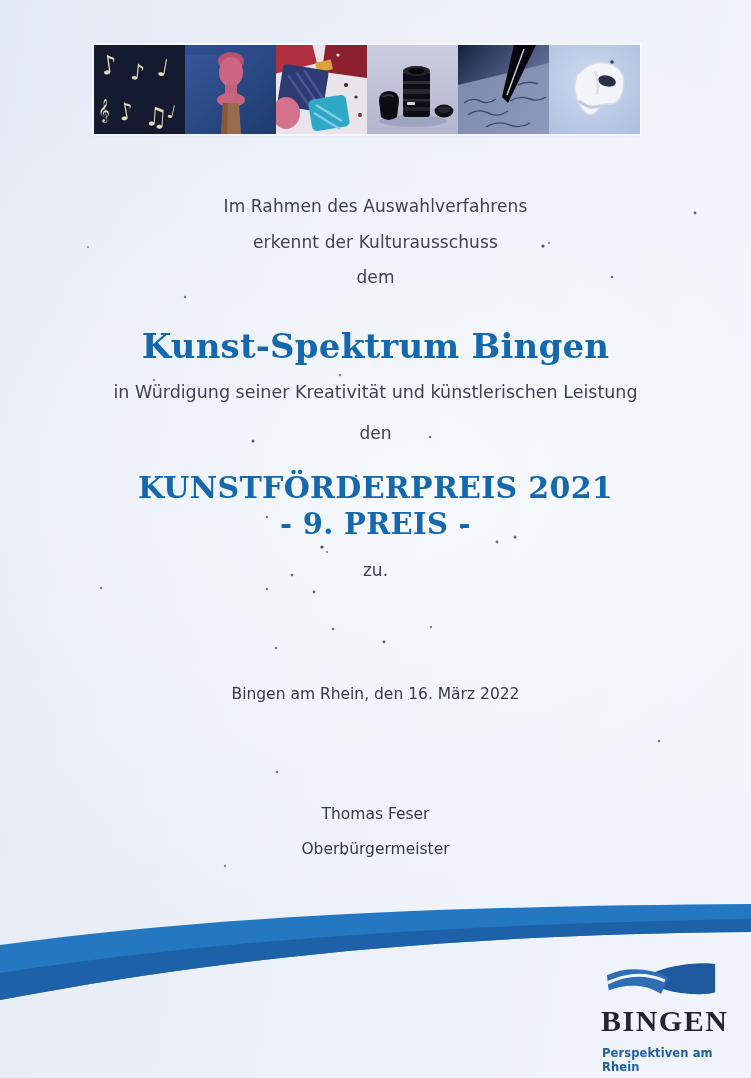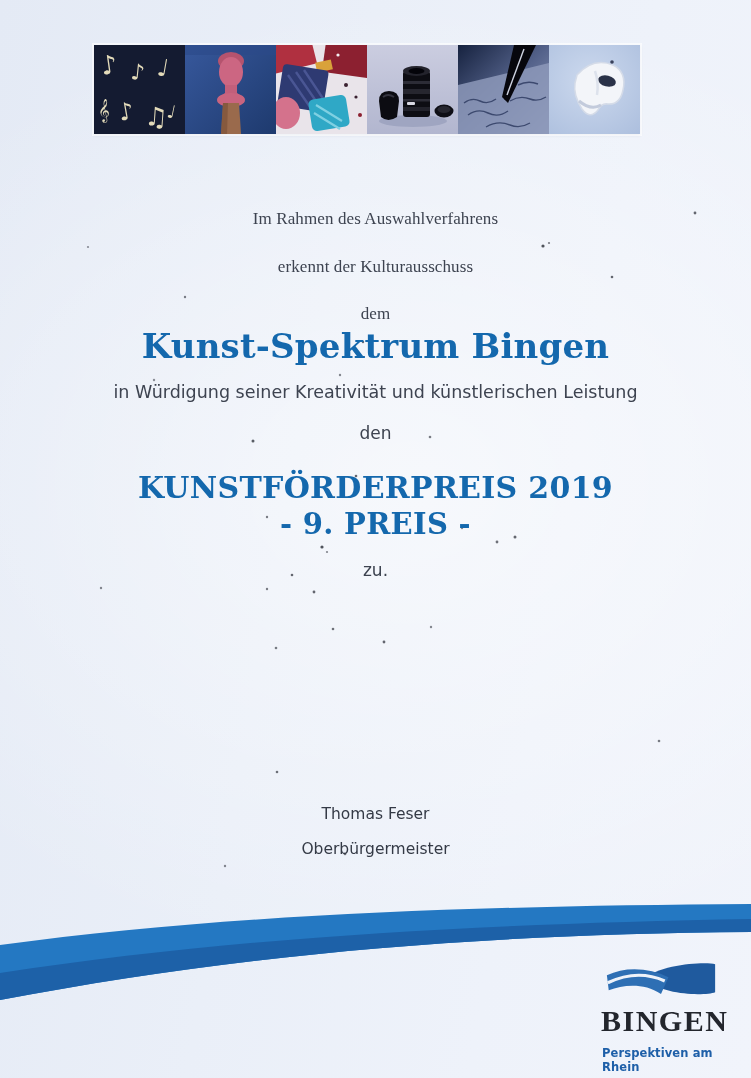--- a/index.html
+++ b/index.html
@@ -14,21 +14,21 @@
   .center-text{left:0;width:751px;text-align:center;}
 
   
   .photo-strip{left:94px;top:45px;width:546px;height:89px;display:flex;
     box-shadow:0 0 0 2px rgba(255,255,255,.65),0 1px 3px rgba(60,70,100,.18);}
   .tile{width:91px;height:89px;overflow:hidden;flex:0 0 auto;}
   .tile svg{display:block;}
 
   
   .intro{top:187px;font-size:17px;line-height:31.6px;color:#3d4350;letter-spacing:.1px;}
-  .intro p{margin:16px;font-family:Liberation Serif, serif;}
+  .intro p{margin:4px;}
   .recipient{top:326px;font-family:"DejaVu Serif","Liberation Serif",serif;
     font-weight:bold;font-size:34px;color:#1468ad;letter-spacing:.2px;}
   .merit{top:382px;font-size:17.5px;color:#3d4350;}
   .den{top:423px;font-size:17px;color:#3d4350;}
   .award{top:470px;font-family:"DejaVu Serif","Liberation Serif",serif;
     font-weight:bold;font-size:30px;line-height:36px;color:#1468ad;letter-spacing:.3px;}
   .award .rank{font-size:29px;}
   .zu{top:560px;font-size:17px;color:#3d4350;}
   .place-date{top:685px;font-size:15.5px;color:#343a46;}
   .signature{top:789px;font-size:15.5px;line-height:18.5px;color:#343a46;}
@@ -181,26 +181,27 @@
     <p>dem</p>
   </div>
 
   <div class="abs center-text recipient">Kunst-Spektrum Bingen</div>
 
   <div class="abs center-text merit">in Würdigung seiner Kreativität und künstlerischen Leistung</div>
 
   <div class="abs center-text den">den</div>
 
   <div class="abs center-text award">
-    <div>KUNSTFÖRDERPREIS 2019</div>
+    <div>KUNSTFÖRDERPREIS 2021</div>
     <div class="rank">- 9. PREIS -</div>
   </div>
 
   <div class="abs center-text zu">zu.</div>
 
+  <div class="abs center-text place-date">Bingen am Rhein, den 16. März 2022</div>
 
   <div class="abs center-text signature">
     <p>Thomas Feser</p>
     <p>Oberbürgermeister</p>
   </div>
 
   
   <svg class="abs wave" viewBox="0 0 751 220">
     <path d="M0,87 C230,56 470,48 751,46 L751,74 C470,76 230,98 0,142 Z" fill="#2478c2"></path>
     <path d="M0,115 C230,80 470,66 751,61 L751,74 C470,76 230,98 0,142 Z" fill="#1d61a8"></path>

